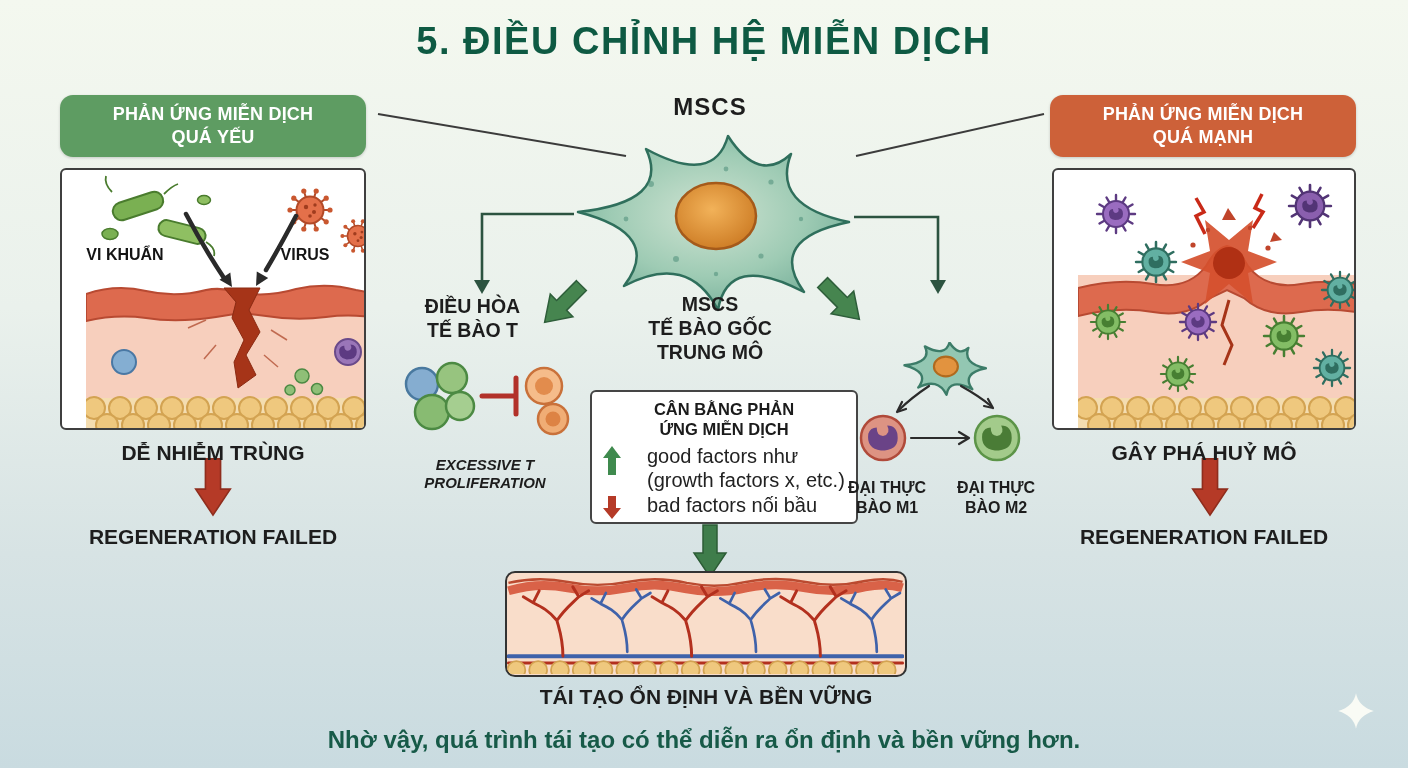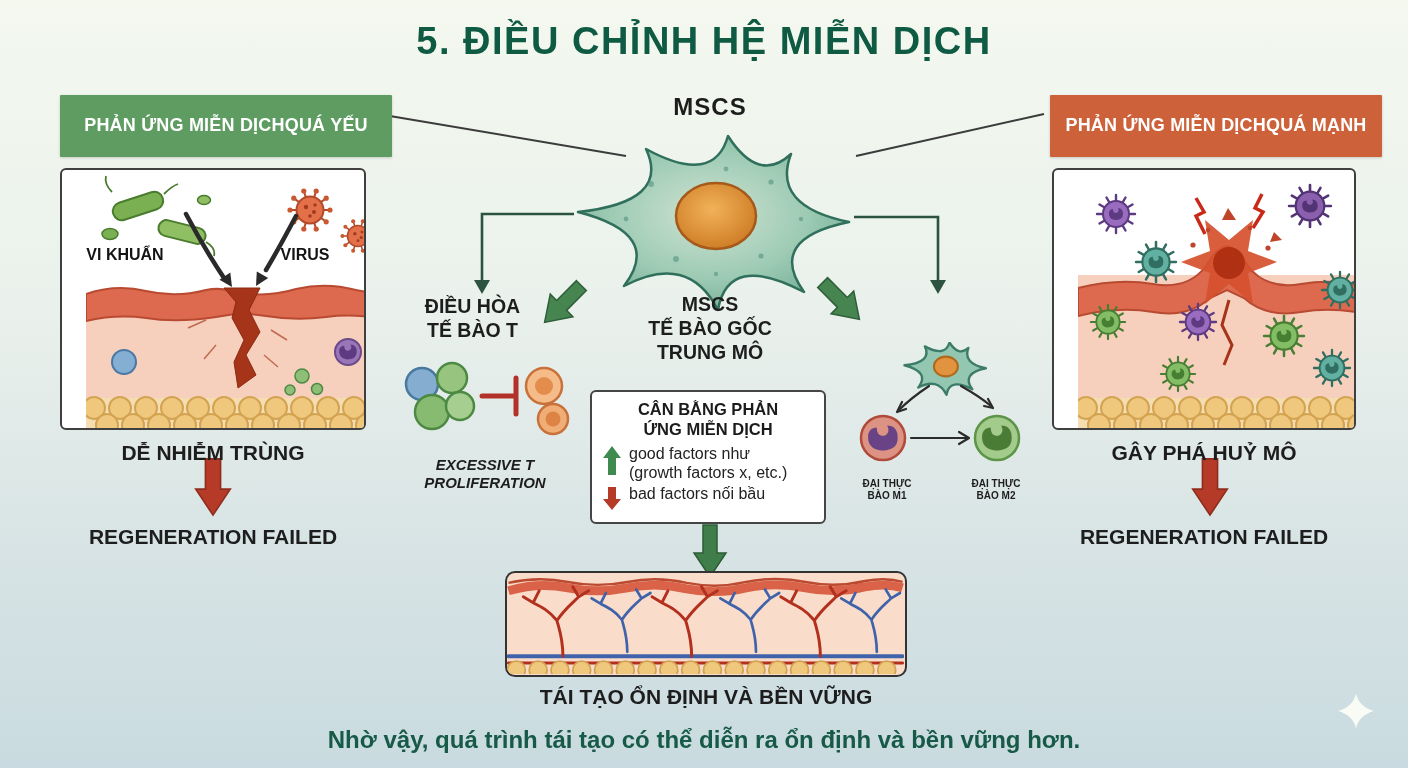--- a/index.html
+++ b/index.html
@@ -3,40 +3,40 @@
 <meta charset="utf-8">
 <style>
   *{margin:0;padding:0;box-sizing:border-box;}
   body{font-family:"Liberation Sans",sans-serif;background:#dfe8ea;}
   .stage{position:relative;width:1408px;height:768px;overflow:hidden;
          background:linear-gradient(180deg,#f4f8ef 0%,#eaf1ec 40%,#d7e3e4 72%,#c9dbe0 100%);}
   .abs{position:absolute;}
   .z1{z-index:1;} .z2{z-index:2;} .z3{z-index:3;}
   .title{top:20px;left:0;width:100%;text-align:center;font-size:38px;font-weight:800;
          color:#0e5a43;letter-spacing:1.5px;}
-  .banner{width:332px;height:62px;border-radius:1px;color:#fff;font-weight:800;font-size:18px;
-          line-height:1.3;display:flex;align-items:center;justify-content:center;
+  .banner{width:306px;height:62px;border-radius:13px;color:#fff;font-weight:800;font-size:18px;
+          line-height:1.3;display:flex;flex-direction:column;align-items:center;justify-content:center;
           text-align:center;letter-spacing:.2px;box-shadow:0 1px 3px rgba(0,0,0,.18);}
   .banner.green{background:#5e9c62;}
   .banner.orange{background:#cd6139;}
   .illus-box{background:#ffffff;border:2px solid #3f3f3f;border-radius:6px;overflow:hidden;padding-left:24px;}
   .lbl{font-weight:800;color:#1d1d1d;text-align:center;line-height:1.22;}
   .lbl span{display:block;}
   .mscs-top{font-size:24px;letter-spacing:1px;}
   .sec{font-size:19.5px;}
   .cap{font-size:21px;}
   .sub{font-size:15px;font-style:italic;}
-  .tiny{font-size:10px;}
+  .tiny{font-size:16px;}
   .in-box-label{position:absolute;font-weight:800;color:#141414;font-size:16px;text-align:center;z-index:4;}
-  .balance-box{left:590px;top:390px;width:236px;height:134px;background:#fff;border:2px solid #454545;
+  .balance-box{left:590px;top:390px;width:268px;height:134px;background:#fff;border:2px solid #454545;
                border-radius:6px;padding:7px 8px 4px 8px;}
   .b-title{font-weight:800;font-size:16.5px;color:#1b1b1b;text-align:center;line-height:1.22;margin-bottom:5px;}
   .b-title span{display:block;}
   .b-row{display:flex;align-items:flex-start;gap:7px;padding:1px 2px;}
-  .b-text{font-size:16px;color:#222;line-height:1.18;}
+  .b-text{font-size:20px;color:#222;line-height:1.18;margin-left:18px;}
   .b-text span{display:block;}
   .tissue-strip{left:505px;top:571px;width:402px;height:106px;background:#f9ddca;
                 border:2.5px solid #333;border-radius:10px;overflow:hidden;}
   .footer{top:726px;left:0;width:100%;text-align:center;font-size:24px;font-weight:600;color:#175a48;}
 </style>
 </head>
 <body>
 
 <div class="stage">
 

